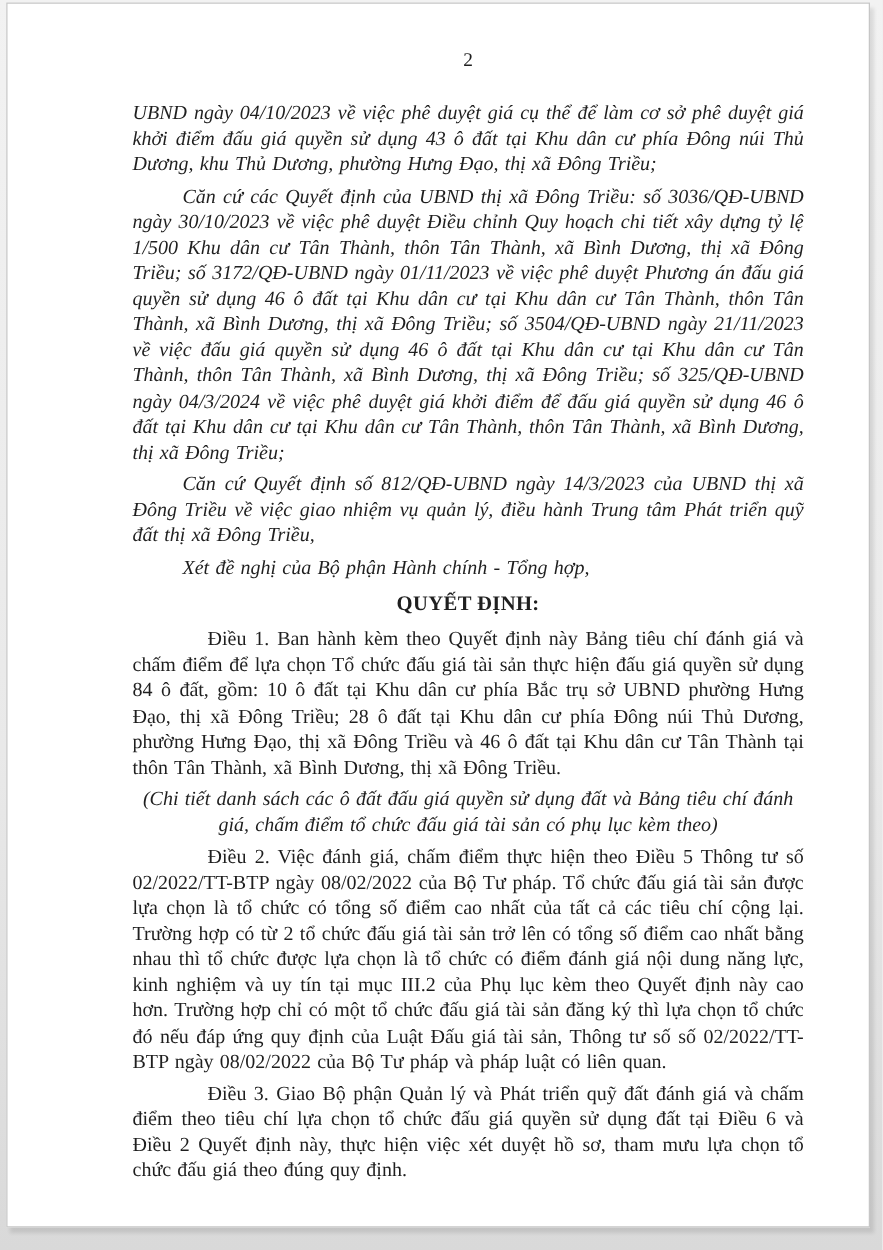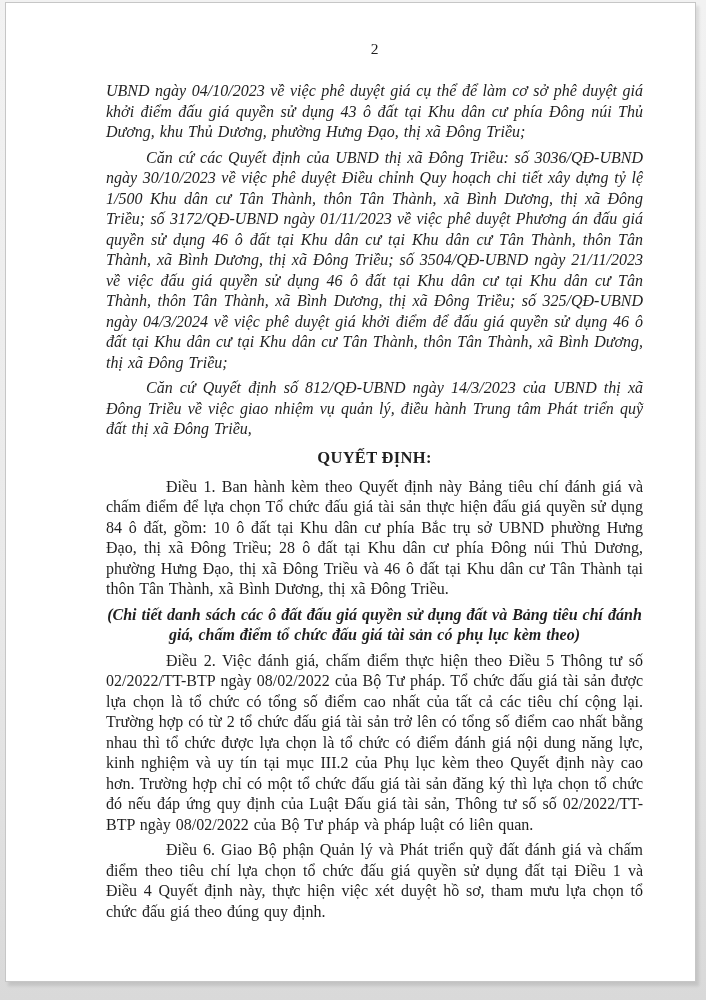--- a/index.html
+++ b/index.html
@@ -43,21 +43,20 @@
     line-height: 20.5px;
     text-align: justify;
     margin: 0 0 5px 0;
     word-spacing: 1px;
   }
   p.doc.italic { font-style: italic; }
   p.doc.indent { text-indent: 40px; }
   p.doc.center {
     text-align: center;
     text-indent: 0;
-    font-weight: bold;
   }
   .decree-heading {
     font-size: 16.5px;
     font-weight: bold;
     text-align: center;
     line-height: 21px;
     margin: 7px 0 9px 0;
     letter-spacing: 0.3px;
     font-family: Liberation Serif, serif;
   }
@@ -71,26 +70,27 @@
     <div class="content">
 
       <div class="page-number">2</div>
 
       <p class="doc italic">UBND ngày 04/10/2023 về việc phê duyệt giá cụ thể để làm cơ sở phê duyệt giá khởi điểm đấu giá quyền sử dụng 43 ô đất tại Khu dân cư phía Đông núi Thủ Dương, khu Thủ Dương, phường Hưng Đạo, thị xã Đông Triều;</p>
 
       <p class="doc italic indent">Căn cứ các Quyết định của UBND thị xã Đông Triều: số 3036/QĐ-UBND ngày 30/10/2023 về việc phê duyệt Điều chỉnh Quy hoạch chi tiết xây dựng tỷ lệ 1/500 Khu dân cư Tân Thành, thôn Tân Thành, xã Bình Dương, thị xã Đông Triều; số 3172/QĐ-UBND ngày 01/11/2023 về việc phê duyệt Phương án đấu giá quyền sử dụng 46 ô đất tại Khu dân cư tại Khu dân cư Tân Thành, thôn Tân Thành, xã Bình Dương, thị xã Đông Triều; số 3504/QĐ-UBND ngày 21/11/2023 về việc đấu giá quyền sử dụng 46 ô đất tại Khu dân cư tại Khu dân cư Tân Thành, thôn Tân Thành, xã Bình Dương, thị xã Đông Triều; số 325/QĐ-UBND ngày 04/3/2024 về việc phê duyệt giá khởi điểm để đấu giá quyền sử dụng 46 ô đất tại Khu dân cư tại Khu dân cư Tân Thành, thôn Tân Thành, xã Bình Dương, thị xã Đông Triều;</p>
 
       <p class="doc italic indent">Căn cứ Quyết định số 812/QĐ-UBND ngày 14/3/2023 của UBND thị xã Đông Triều về việc giao nhiệm vụ quản lý, điều hành Trung tâm Phát triển quỹ đất thị xã Đông Triều,</p>
 
+      <p class="doc italic indent">Xét đề nghị của Bộ phận Hành chính - Tổng hợp,</p>
 
       <div class="decree-heading">QUYẾT ĐỊNH:</div>
 
       <p class="doc indent"><span class="article-lead">Điều 1.</span><span> Ban hành kèm theo Quyết định này Bảng tiêu chí đánh giá và chấm điểm để lựa chọn Tổ chức đấu giá tài sản thực hiện đấu giá quyền sử dụng 84 ô đất, gồm: 10 ô đất tại Khu dân cư phía Bắc trụ sở UBND phường Hưng Đạo, thị xã Đông Triều; 28 ô đất tại Khu dân cư phía Đông núi Thủ Dương, phường Hưng Đạo, thị xã Đông Triều và 46 ô đất tại Khu dân cư Tân Thành tại thôn Tân Thành, xã Bình Dương, thị xã Đông Triều.</span></p>
 
       <p class="doc italic center">(Chi tiết danh sách các ô đất đấu giá quyền sử dụng đất và Bảng tiêu chí đánh giá, chấm điểm tổ chức đấu giá tài sản có phụ lục kèm theo)</p>
 
       <p class="doc indent"><span class="article-lead">Điều 2.</span><span> Việc đánh giá, chấm điểm thực hiện theo Điều 5 Thông tư số 02/2022/TT-BTP ngày 08/02/2022 của Bộ Tư pháp. Tổ chức đấu giá tài sản được lựa chọn là tổ chức có tổng số điểm cao nhất của tất cả các tiêu chí cộng lại. Trường hợp có từ 2 tổ chức đấu giá tài sản trở lên có tổng số điểm cao nhất bằng nhau thì tổ chức được lựa chọn là tổ chức có điểm đánh giá nội dung năng lực, kinh nghiệm và uy tín tại mục III.2 của Phụ lục kèm theo Quyết định này cao hơn. Trường hợp chỉ có một tổ chức đấu giá tài sản đăng ký thì lựa chọn tổ chức đó nếu đáp ứng quy định của Luật Đấu giá tài sản, Thông tư số số 02/2022/TT-BTP ngày 08/02/2022 của Bộ Tư pháp và pháp luật có liên quan.</span></p>
 
-      <p class="doc indent"><span class="article-lead">Điều 6.</span><span> Giao Bộ phận Quản lý và Phát triển quỹ đất đánh giá và chấm điểm theo tiêu chí lựa chọn tổ chức đấu giá quyền sử dụng đất tại Điều 1 và Điều 4 Quyết định này, thực hiện việc xét duyệt hồ sơ, tham mưu lựa chọn tổ chức đấu giá theo đúng quy định.</span></p>
+      <p class="doc indent"><span class="article-lead">Điều 3.</span><span> Giao Bộ phận Quản lý và Phát triển quỹ đất đánh giá và chấm điểm theo tiêu chí lựa chọn tổ chức đấu giá quyền sử dụng đất tại Điều 6 và Điều 2 Quyết định này, thực hiện việc xét duyệt hồ sơ, tham mưu lựa chọn tổ chức đấu giá theo đúng quy định.</span></p>
 
     </div>
   </div>
 </div>
 
 </body></html>

